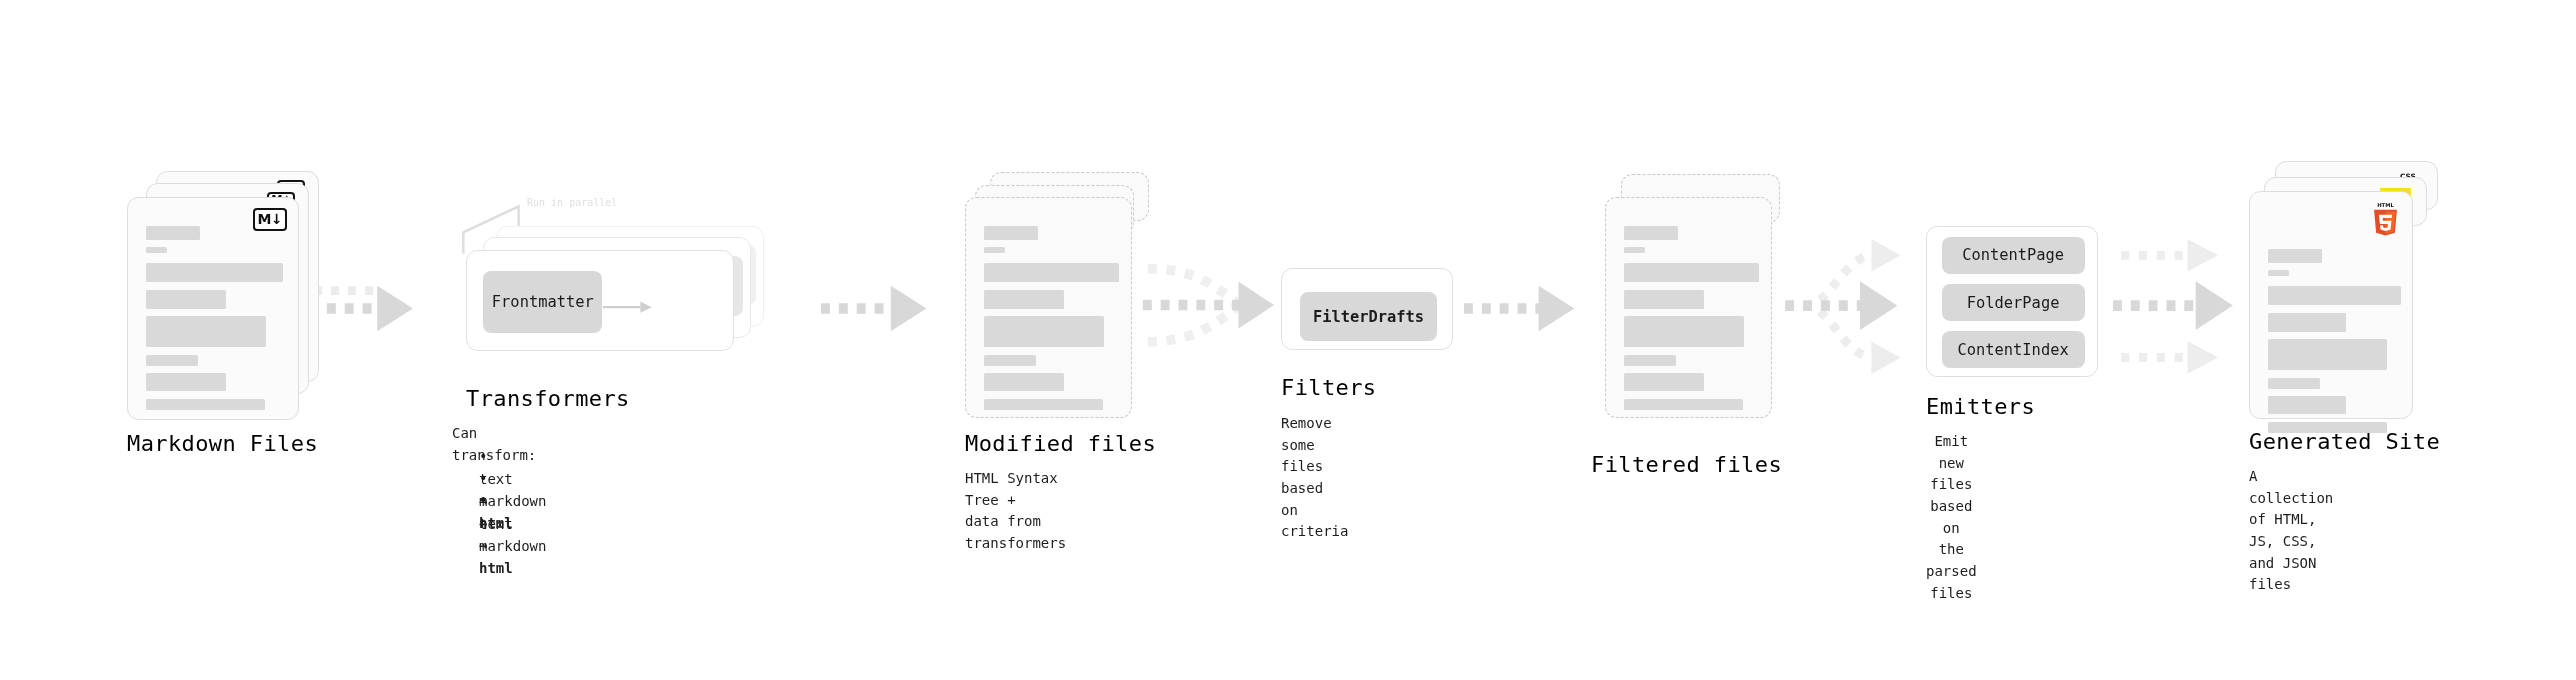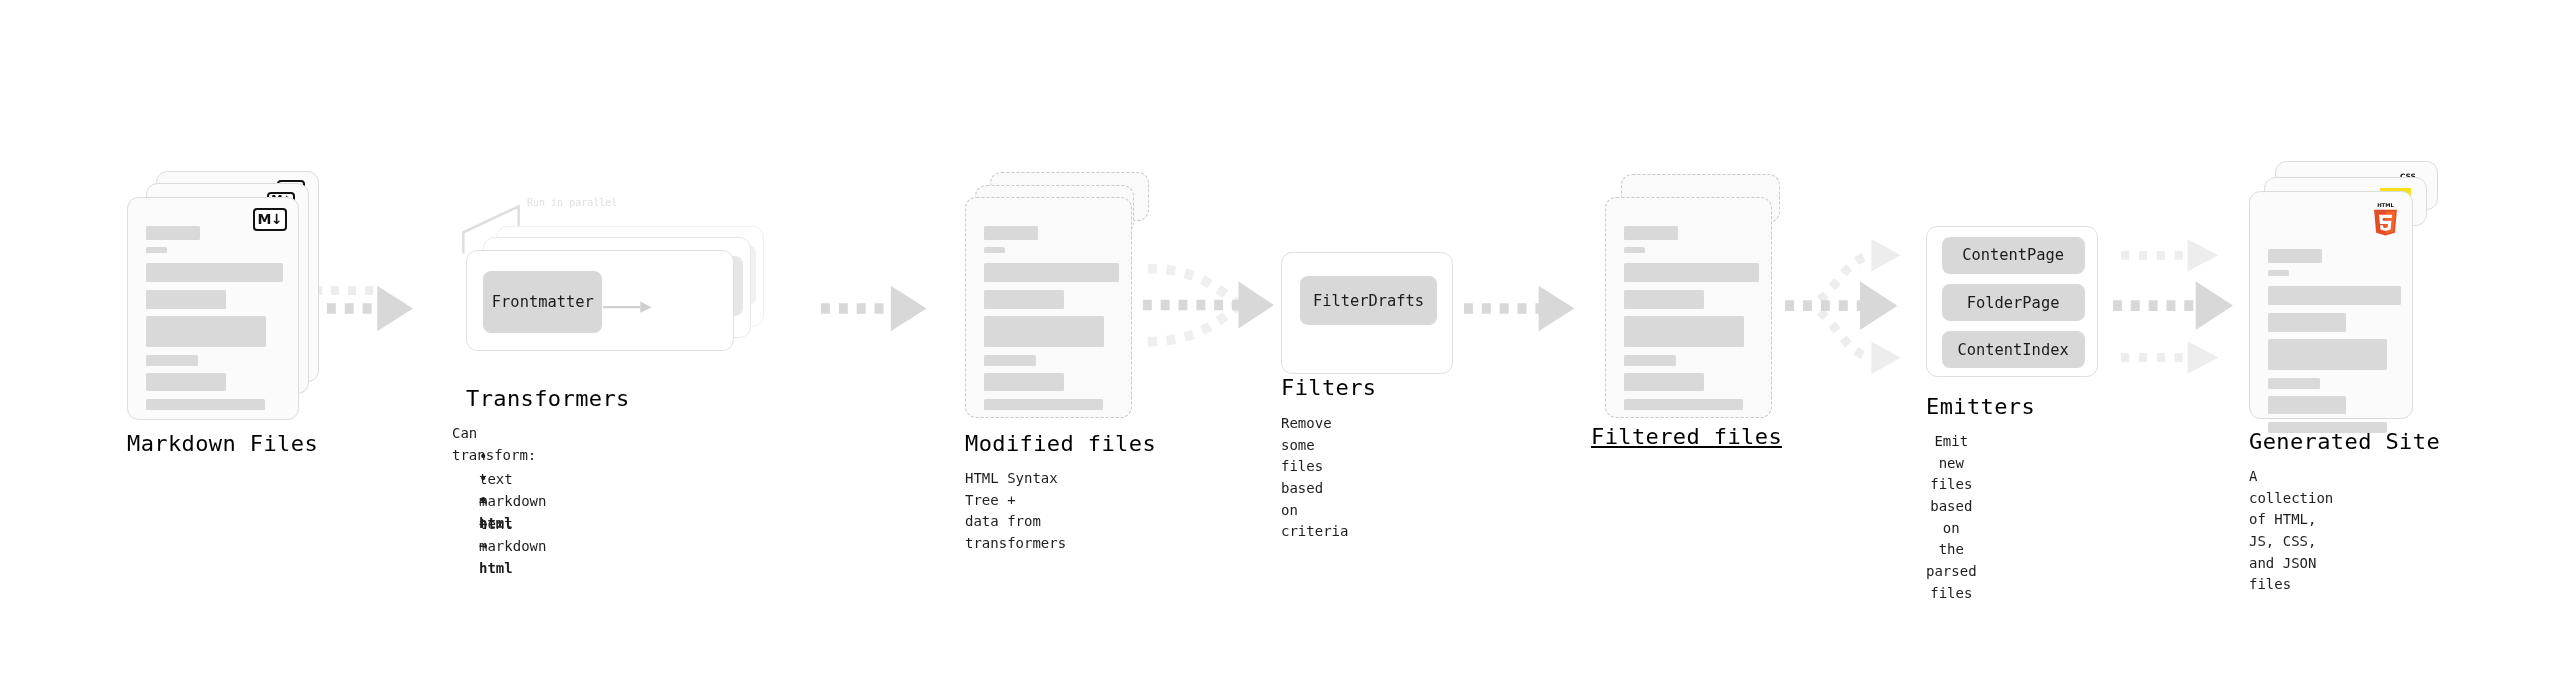--- a/index.html
+++ b/index.html
@@ -205,21 +205,21 @@
   </div>
 
   <svg style="left:1138px; top:254px; width:154px; height:107px;" viewBox="0 0 190 132" width="154" height="107">
     <path d="M 12 18 C 70 18, 96 40, 124 62" fill="none" stroke="#efefef" stroke-width="12" stroke-dasharray="11 12"></path>
     <path d="M 12 108 C 70 108, 96 86, 124 64" fill="none" stroke="#efefef" stroke-width="12" stroke-dasharray="11 12"></path>
     <line x1="6" y1="63" x2="130" y2="63" stroke="#d8d8d8" stroke-width="13" stroke-dasharray="11 11"></line>
     <polygon points="124,34 124,92 168,63" fill="#d8d8d8"></polygon>
   </svg>
 
   <div class="node">
-    <div class="groupbox" style="left:1281px; top:252px; width:172px; height:122px;">
+    <div class="groupbox" style="left:1281px; top:268px; width:172px; height:82px;font-weight:bold;">
       <div class="pill" style="left:18px; top:23px; width:137px; height:49px;">FilterDrafts</div>
     </div>
     <div class="caption-title" style="left:1281px; top:375px;">Filters</div>
     <div class="caption-sub" style="left:1281px; top:413px;">Remove some files based
 on criteria</div>
   </div>
 
   <svg style="left:1464px; top:276px; width:142px; height:65px;" viewBox="0 0 175 80" width="142" height="65">
     <line x1="0" y1="40" x2="96" y2="40" stroke="#d8d8d8" stroke-width="13" stroke-dasharray="11 11"></line>
     <polygon points="92,12 92,68 136,40" fill="#d8d8d8"></polygon>
@@ -232,21 +232,21 @@
         <div class="bar" style="width:54px; height:14px;"></div>
         <div class="bar" style="width:21px; height:5.7px; margin-bottom:9.8px;"></div>
         <div class="bar" style="width:135px; height:19.5px;"></div>
         <div class="bar" style="width:80px; height:19.5px;"></div>
         <div class="bar" style="width:120px; height:31px;"></div>
         <div class="bar" style="width:52px; height:11.4px;"></div>
         <div class="bar" style="width:80px; height:18px;"></div>
         <div class="bar" style="width:119px; height:11.4px;"></div>
       </div>
     </div>
-    <div class="caption-title" style="left:1591px; top:424px;text-decoration:underline;">Filtered files</div>
+    <div class="caption-title" style="left:1591px; top:452px;">Filtered files</div>
   </div>
 
   <svg style="left:1785px; top:234px; width:163px; height:140px;" viewBox="0 0 200 172" width="163" height="140">
     <path d="M 22 88 C 60 88, 68 26, 112 26" fill="none" stroke="#ededed" stroke-width="11" stroke-dasharray="10 12"></path>
     <path d="M 22 88 C 60 88, 68 152, 112 152" fill="none" stroke="#ededed" stroke-width="11" stroke-dasharray="10 12"></path>
     <polygon points="106,6 106,46 142,26" fill="#ededed"></polygon>
     <line x1="0" y1="88" x2="96" y2="88" stroke="#d8d8d8" stroke-width="13" stroke-dasharray="11 11"></line>
     <polygon points="92,58 92,118 138,88" fill="#d8d8d8"></polygon>
     <polygon points="106,132 106,172 142,152" fill="#ededed"></polygon>
   </svg>

